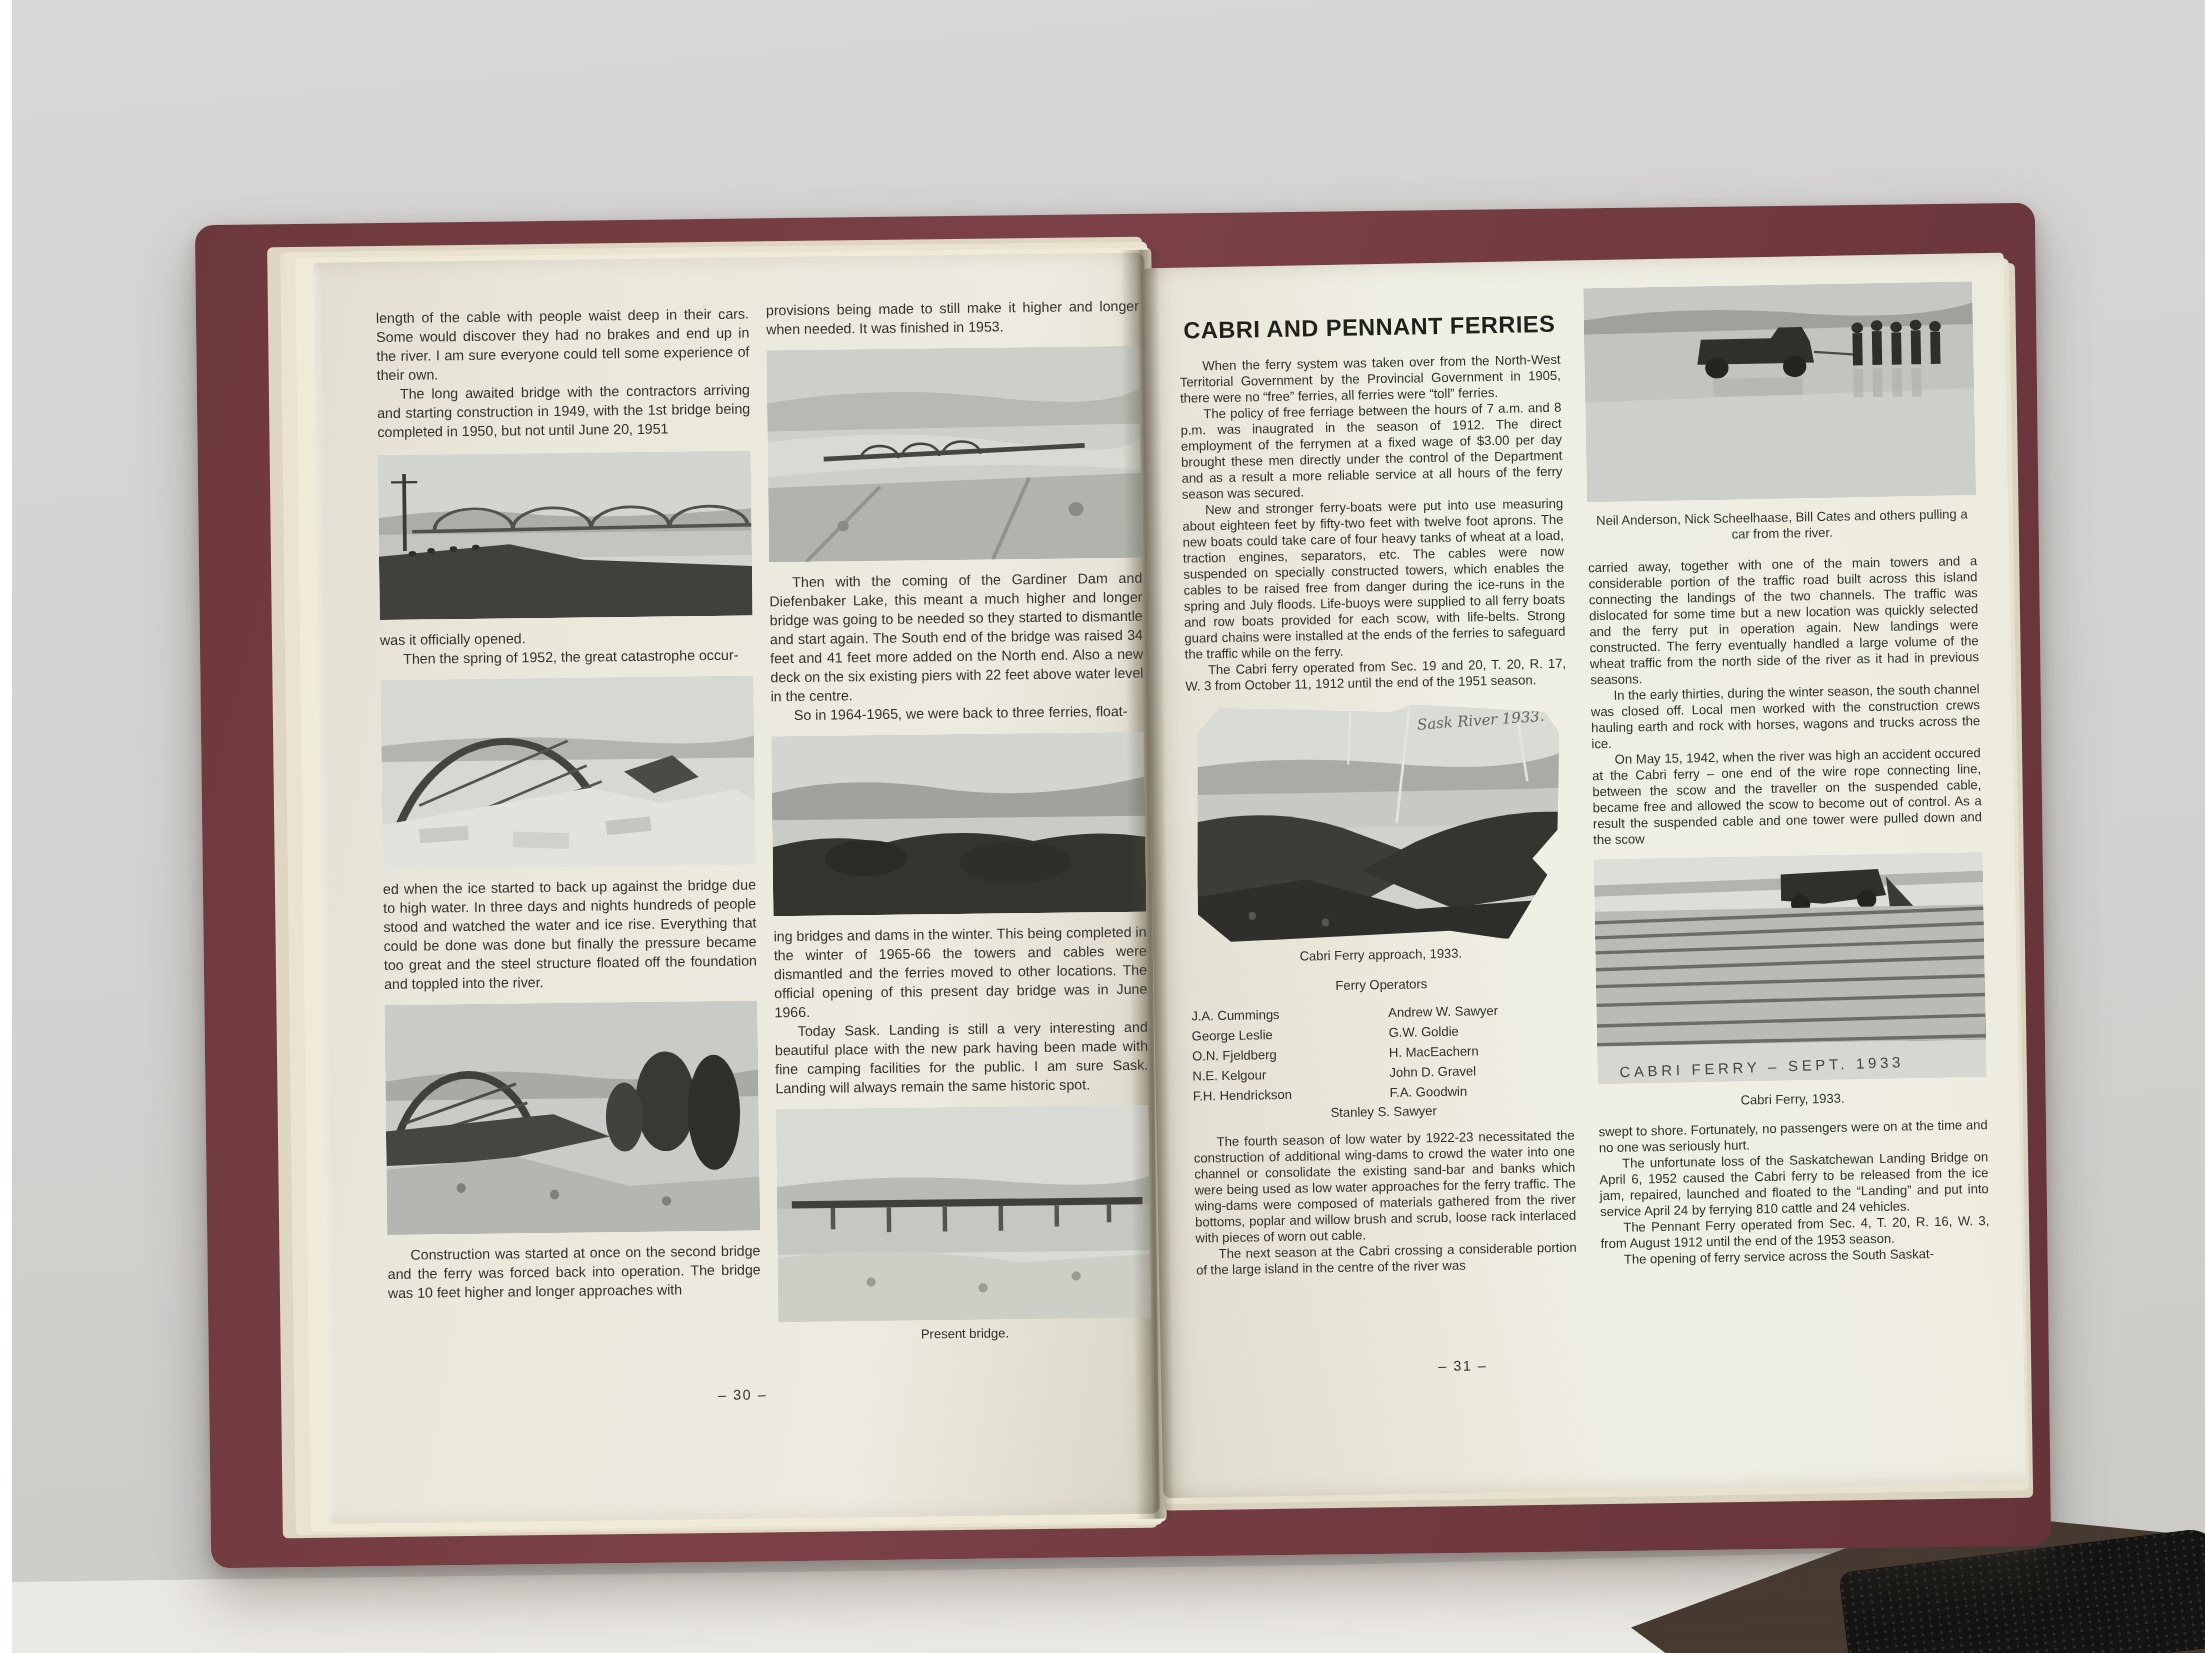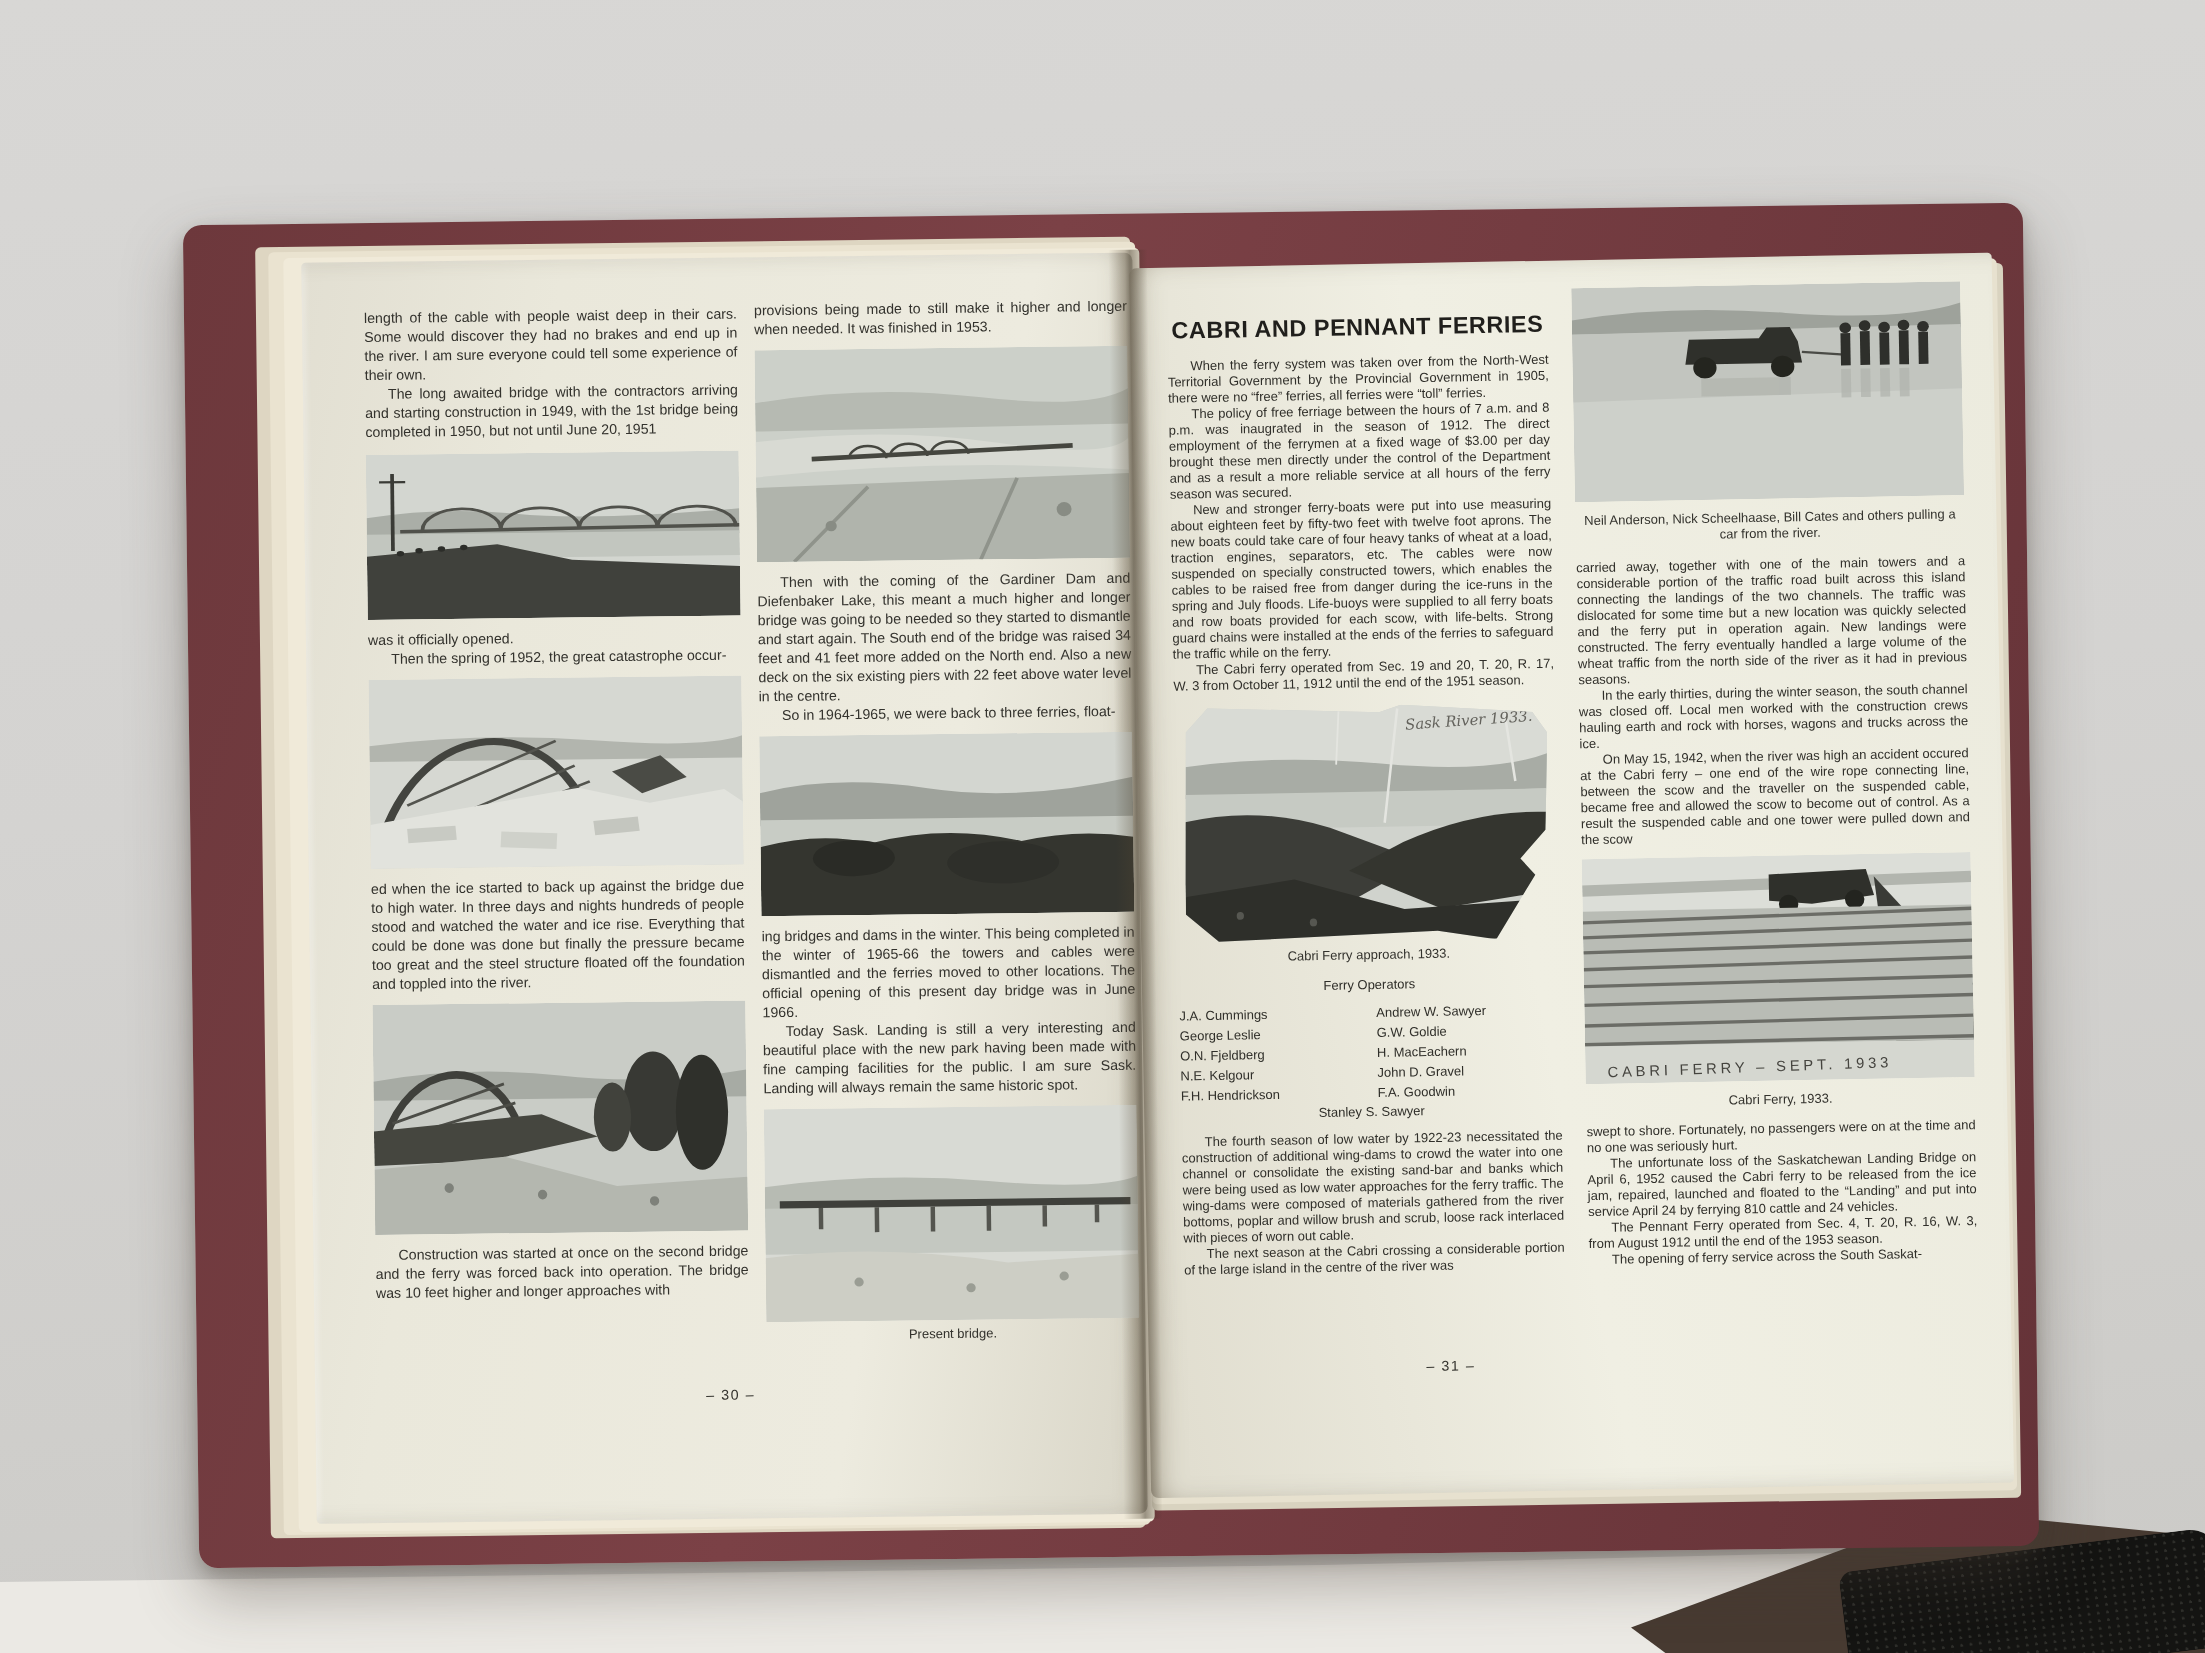--- a/index.html
+++ b/index.html
@@ -1,18 +1,18 @@
 <!DOCTYPE html>
 <html style="font-size:8.8px"><head>
 <meta charset="utf-8">
 <style>
   html,body{margin:0;padding:0;width:2205px;height:1654px;overflow:hidden;
     font-family:"Liberation Sans", sans-serif;}
   .scene{position:absolute;inset:0;
-    background:linear-gradient(175deg,#d8d7d5 0%,#d4d3d1 45%,#cfcecb 78%,#cbcac7 100%);}
+    background:linear-gradient(175deg,#d8d7d5 0%,#d4d3d1 45%,#cfcecb 78%,#cbcac7 100%);margin-left:12px;}
   
   .table-front{position:absolute;left:0;bottom:0;width:100%;height:109px;background:#ebe9e4;
     clip-path:polygon(0 38px,60% 21px,100% 0,100% 100%,0 100%);}
   .floor{position:absolute;right:0;bottom:0;width:574px;height:142px;background:#473a31;
     clip-path:polygon(100% 18%,100% 100%,6% 100%,0 82%,55% 0);}
   .chair-fabric{position:absolute;right:-22px;bottom:-16.4px;width:383px;height:120px;
     background:#141412;border-radius:14.2px 33px 0 0;transform:rotate(-7deg);
     background-image:radial-gradient(circle at 2.2px 2.7px,#2e2e2a 1.4px,rgba(0,0,0,0) 1.6px);
     background-size:9.3px 7.7px;}
   

